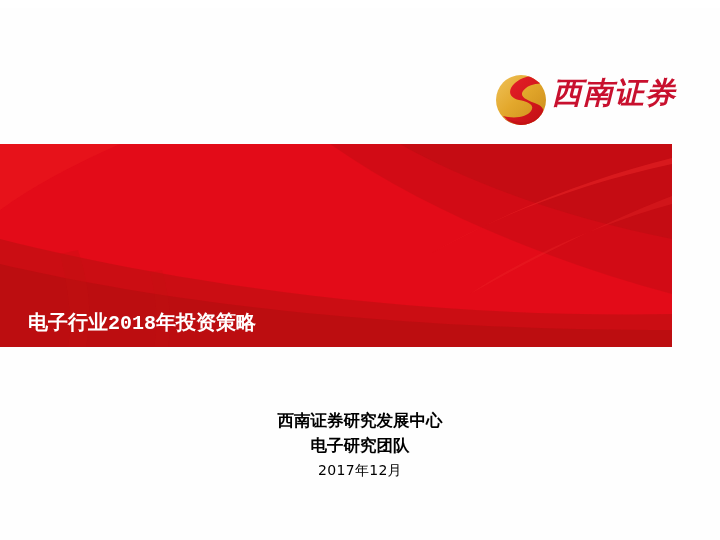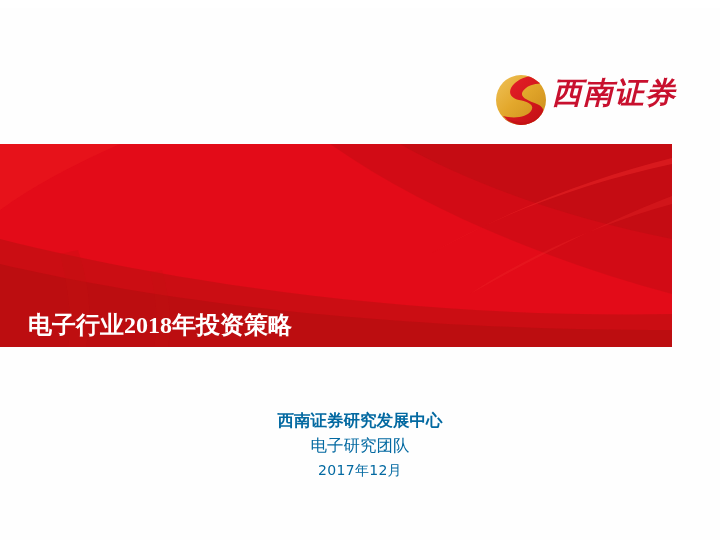--- a/index.html
+++ b/index.html
@@ -91,50 +91,50 @@
     position: absolute;
     left: 0; top: 0;
     width: 672px;
     height: 203px;
   }
 
   #banner-subtitle {
     position: absolute;
     left: 28px;
     top: 165px;
-    font-family: Liberation Serif, serif;
-    font-size: 24px;
+    font-family: Liberation Mono, monospace;
+    font-size: 20px;
     font-weight: bold;
     color: #ffffff;
     letter-spacing: 0px;
     white-space: nowrap;
     z-index: 5;
   }
 
   
   #footer {
     position: absolute;
     left: 0px;
     top: 400px;
     width: 720px;
     text-align: center;
   }
   .footer-line {
     font-family: "DejaVu Sans", "Liberation Sans", sans-serif;
-    color: #0369a1;
+    color: #000000;
     white-space: nowrap;
   }
   #footer-org {
     font-size: 16.5px;
     font-weight: bold;
     line-height: 25px;
   }
   #footer-team {
     font-size: 16.5px;
-    font-weight: normal;
+    font-weight: bold;
     line-height: 25px;
   }
   #footer-date {
     font-size: 14px;
     font-weight: normal;
     line-height: 25px;
     letter-spacing: 0.3px;
   }
 </style>
 </head>

